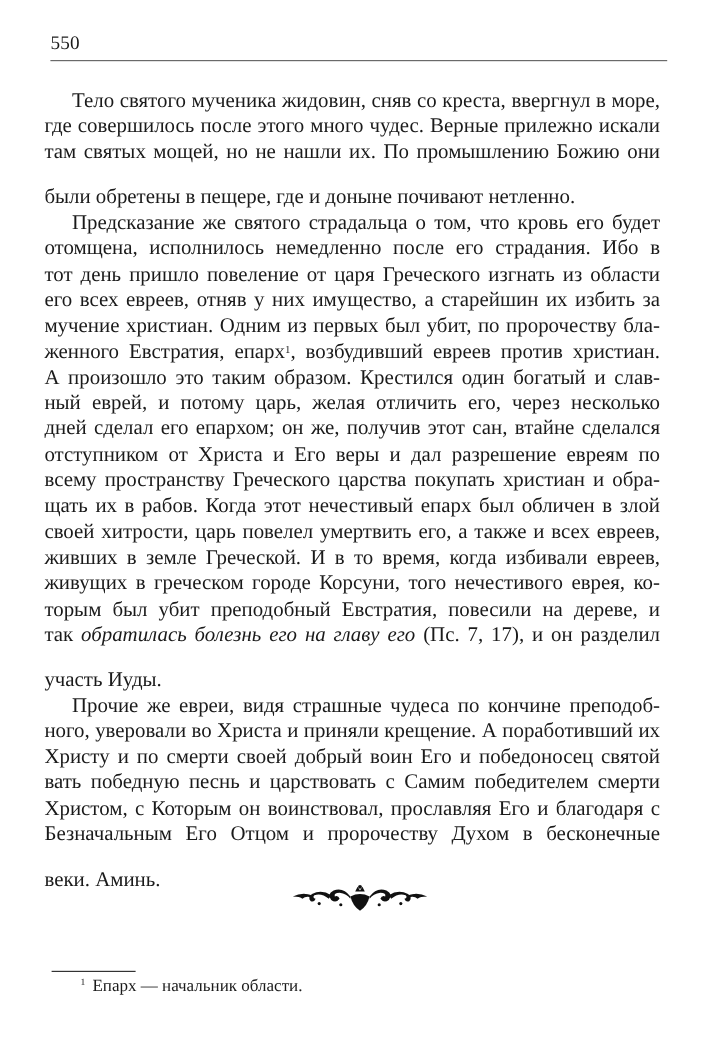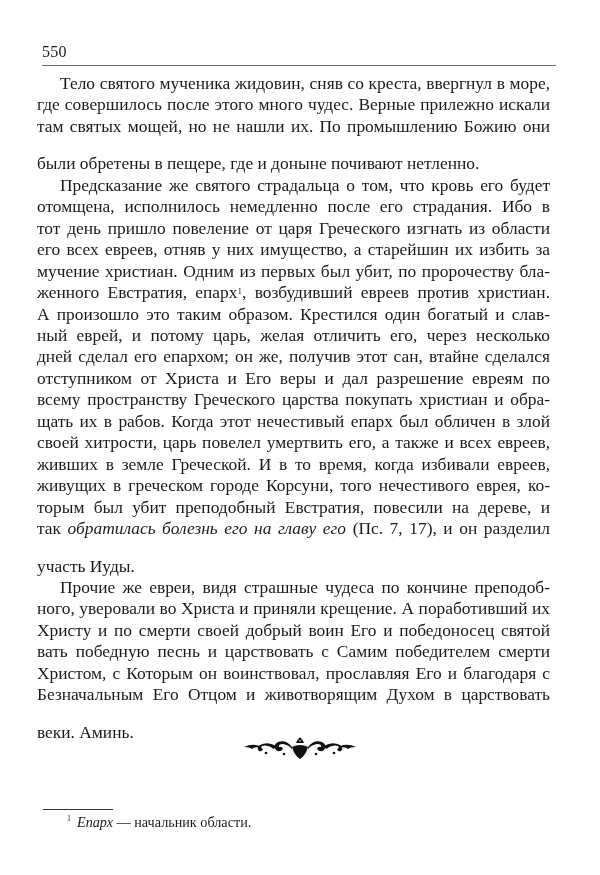--- a/index.html
+++ b/index.html
@@ -15,21 +15,20 @@
       color: #1a1a1a;
       font-family: "Liberation Serif", "DejaVu Serif", serif;
     }
     .page-header {
       position: absolute;
       left: 42px;
       top: 26px;
       width: 514px;
       height: 24px;
       border-bottom: 1.5px solid #6a6a6a;
-      margin-top: 15px;
     }
     .page-number {
       position: absolute;
       left: 0;
       top: 2px;
       font-size: 16px;
       letter-spacing: 0.2px;
     }
     .running-title {
       position: absolute;
@@ -87,21 +86,21 @@
       left: 67px;
       top: 814px;
       font-size: 14.2px;
       white-space: nowrap;
     }
     .footnote sup {
       font-size: 8px;
       vertical-align: top;
       margin-right: 6px;
     }
-    .footnote .term { font-style: italic; }
+    .footnote .term { }
   </style>
 </head>
 <body>
 
 <div class="page-header">
   <span class="page-number">550</span>
 </div>
 
 <div class="body-text">
 
@@ -132,21 +131,21 @@
     <span class="ln"><span>так </span><span class="it">обратилась болезнь его на главу его</span><span> (Пс. 7, 17), и он разделил</span></span>
     <span class="ln last">участь Иуды.</span>
   </div>
 
   <div>
     <span class="ln first">Прочие же евреи, видя страшные чудеса по кончине преподоб-</span>
     <span class="ln">ного, уверовали во Христа и приняли крещение. А поработивший их</span>
     <span class="ln">Христу и по смерти своей добрый воин Его и победоносец святой</span>
     <span class="ln">вать победную песнь и царствовать с Самим победителем смерти</span>
     <span class="ln">Христом, с Которым он воинствовал, прославляя Его и благодаря с</span>
-    <span class="ln">Безначальным Его Отцом и животворящим Духом в царствовать</span>
+    <span class="ln">Безначальным Его Отцом и пророчеству Духом в бесконечные</span>
     <span class="ln last">веки. Аминь.</span>
   </div>
 </div>
 
 <svg class="ornament" viewBox="0 0 120 28" xmlns="http://www.w3.org/2000/svg">
   <g fill="#111">
 
     <path d="M52 14 Q60 10 68 14 Q66 22 60 26 Q54 22 52 14 Z"></path>
     <path d="M56 10 L58 6 L60 9 L62 6 L64 10 Z"></path>
     <circle cx="60" cy="6" r="1.6"></circle>

